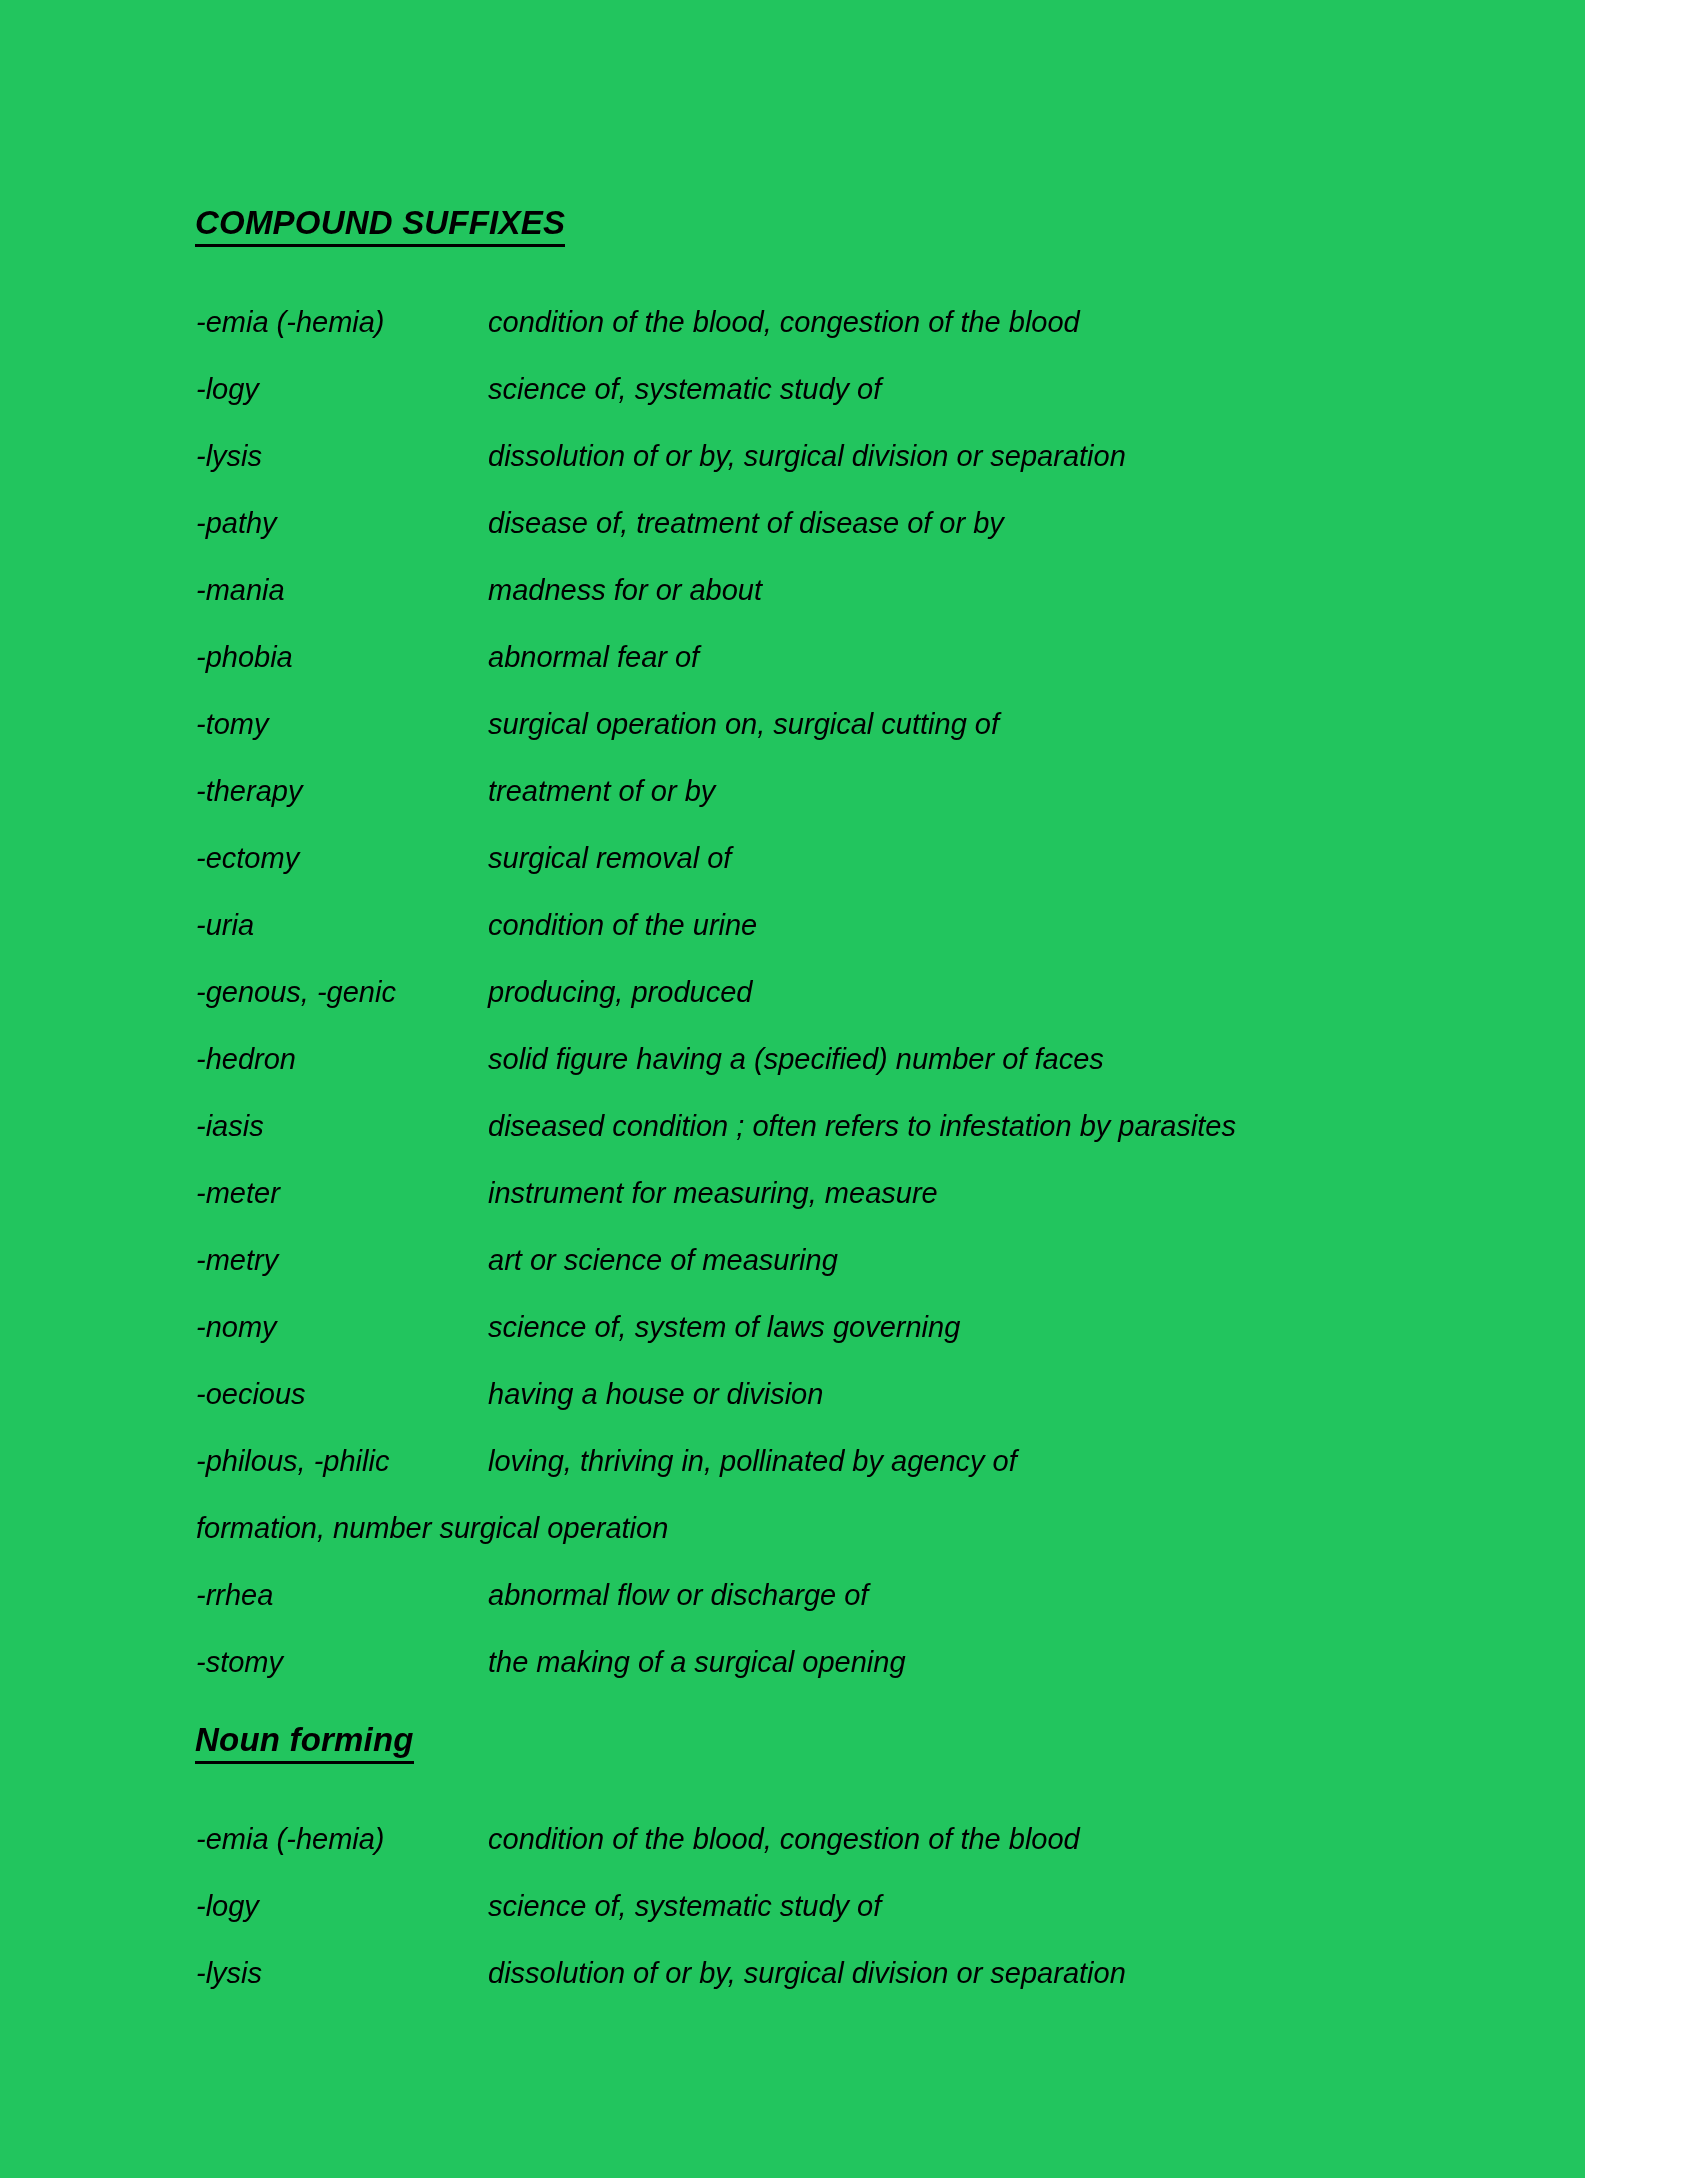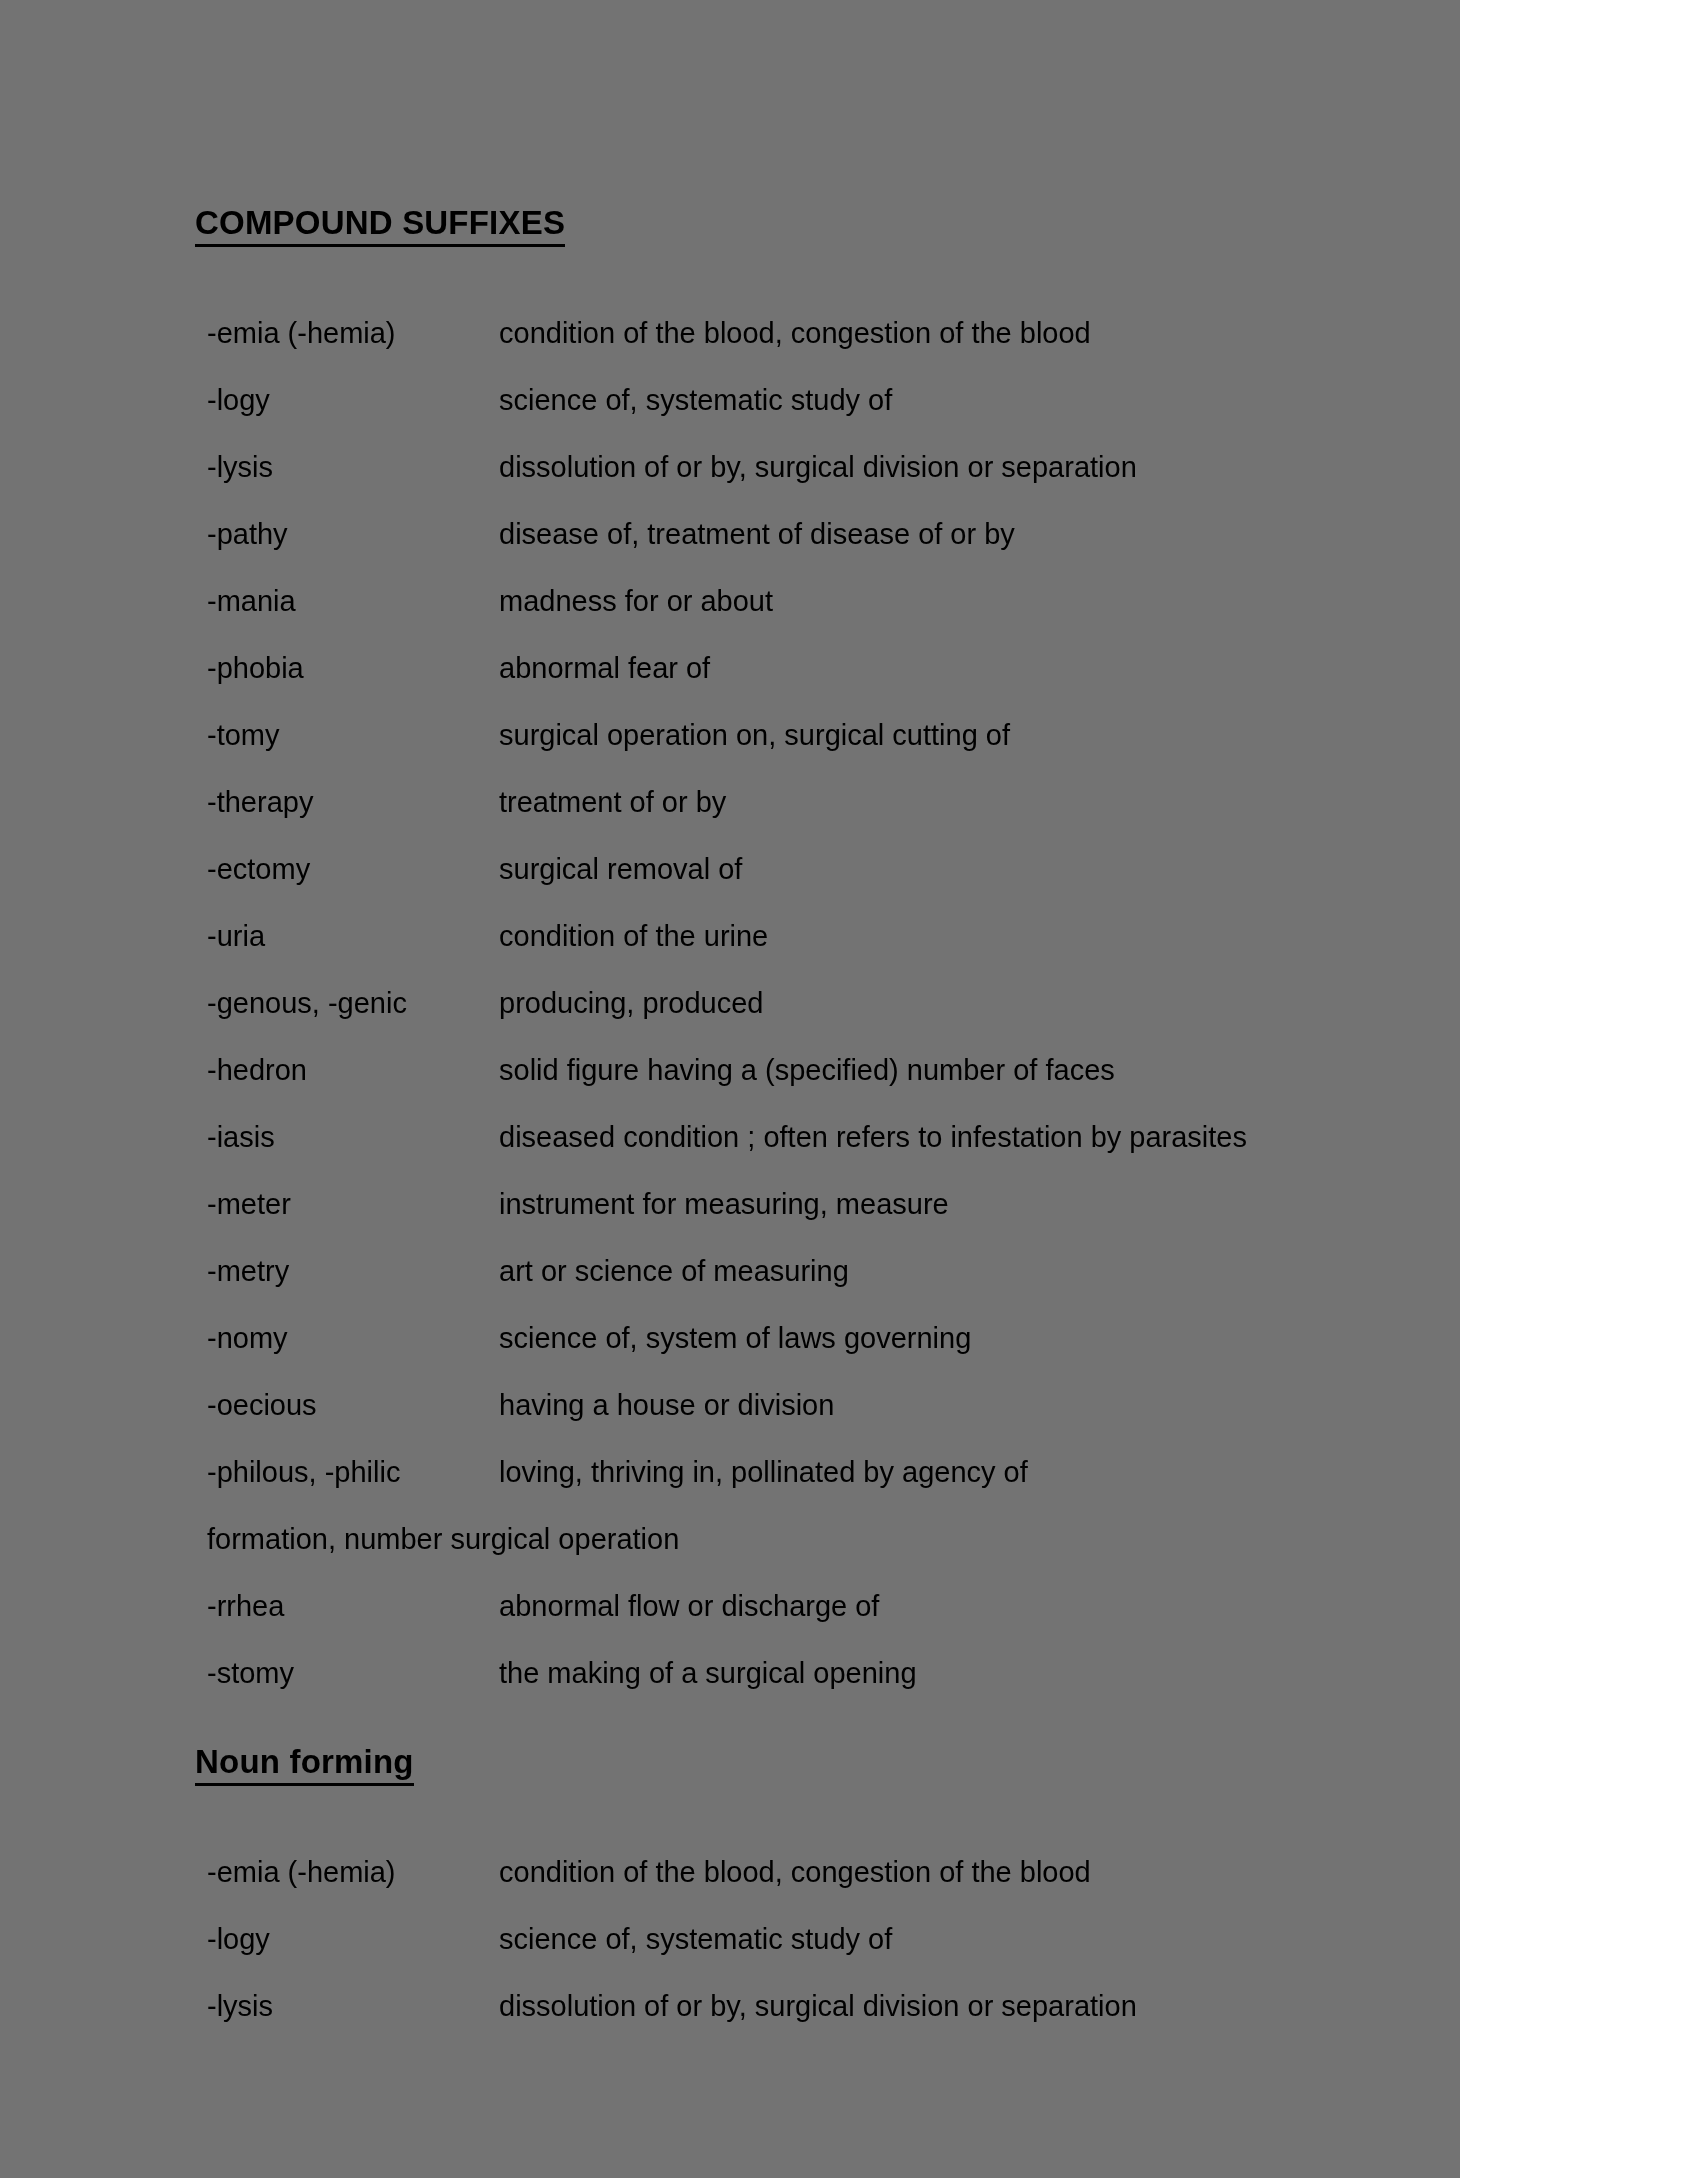--- a/index.html
+++ b/index.html
@@ -11,25 +11,26 @@
   body {
     width: 1683px;
     height: 2178px;
     font-family: "Liberation Sans", "DejaVu Sans", sans-serif;
     color: #000000;
     -webkit-font-smoothing: antialiased;
   }
 
   .page {
     position: relative;
-    width: 1460px;
+    width: 1585px;
     height: 2178px;
     box-sizing: border-box;
     padding: 206px 0 0 195px;
-    background: #737373;
+    background: #22c55e;
+    font-style: italic;
   }
 
   .doc-body {
     width: 1297px;
   }
 
   
   .section-heading {
     font-size: 33px;
     font-weight: bold;
@@ -41,21 +42,21 @@
   }
   .section-heading .heading-text {
     display: inline-block;
     border-bottom: 3px solid #000;
     padding-bottom: 5px;
   }
   .heading-gap-top-first { margin-top: 0; }
 
   
   .entry-list {
-    margin: 12px;
+    margin: 1px;
     padding: 0;
     list-style: none;
   }
   .entry-row {
     display: flex;
     align-items: baseline;
     height: 67px;
     line-height: 67px;
     white-space: nowrap;
   }

